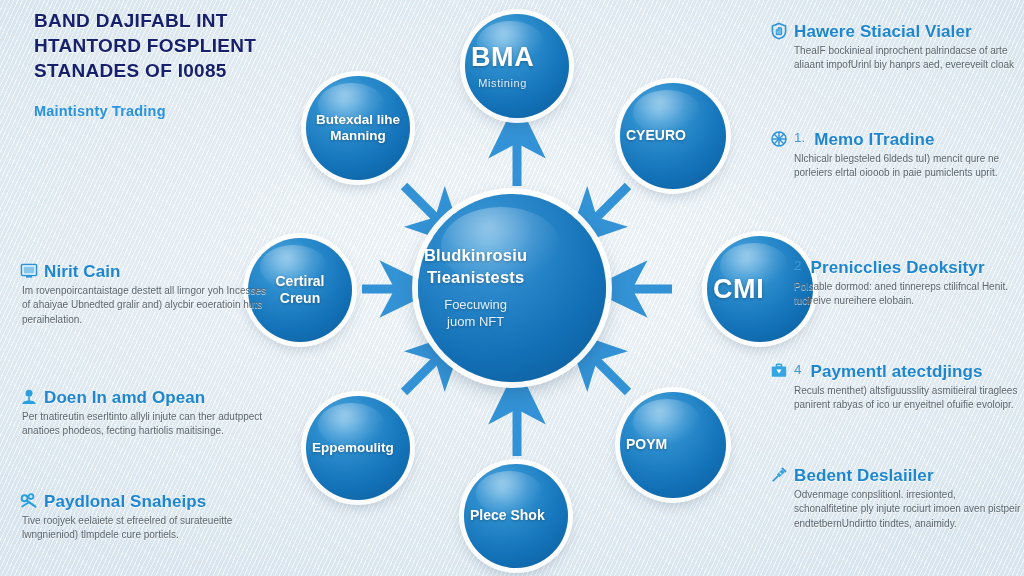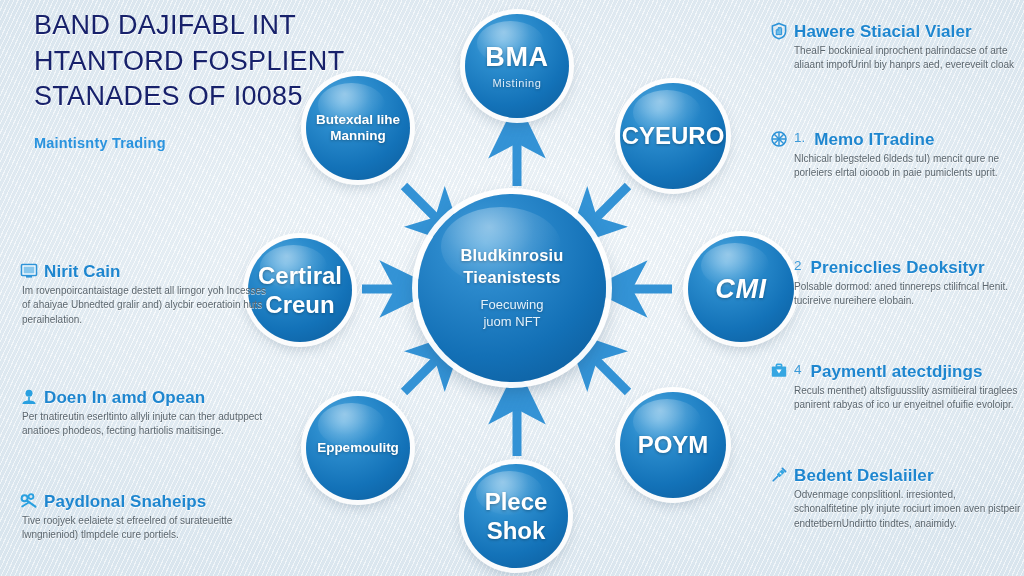--- a/index.html
+++ b/index.html
@@ -30,22 +30,22 @@
   }
 
   
   #header {
     position: absolute;
     left: 34px;
     top: 8px;
     width: 330px;
   }
   .title-line {
-    font-size: 27px;
-    font-weight: normal;
+    font-size: 19px;
+    font-weight: bold;
     letter-spacing: 0.3px;
     color: #17216b;
     line-height: 1.32;
     text-shadow: 0 1px 0 rgba(255,255,255,0.85);
   }
   #subtitle {
     margin-top: 20px;
     font-size: 14.5px;
     font-weight: bold;
     color: #2a93de;
@@ -117,21 +117,21 @@
   }
 
   .node {
     position: absolute;
     border-radius: 50%;
     box-shadow:
       0 0 0 5px rgba(255,255,255,0.92),
       0 5px 14px rgba(35,70,100,0.30);
     display: flex;
     align-items: center;
-    justify-content: center;
+    justify-content: flex-start;
     text-align: center;
     color: #ffffff;
   }
   .node .sheen {
     position: absolute;
     left: 12%;
     top: 7%;
     width: 64%;
     height: 42%;
     border-radius: 50%;
@@ -173,34 +173,34 @@
 
   .sat {
     background: radial-gradient(circle at 36% 25%, #57abe0 0%, #2b8ccd 28%, #1372b8 64%, #0c5b9a 100%);
   }
   .sat .node-label {
     font-weight: bold;
     line-height: 1.22;
     text-shadow: 0 1px 3px rgba(0,0,0,0.3);
   }
   .sat.big-text .node-label  { font-size: 27px; letter-spacing: 0.6px; }
-  .sat.med-text .node-label  { font-size: 24px; }
+  .sat.med-text .node-label  { font-size: 14px; }
   .sat.small-text .node-label{ font-size: 13.5px; }
   .sat .sub {
     display: block;
     font-size: 11px;
     font-weight: normal;
     margin-top: 3px;
     color: #dfeefb;
   }
 
   
   #node-top        { width: 104px; height: 104px; left: 465px; top: 14px; }
   #node-topright   { width: 106px; height: 106px; left: 620px; top: 83px; }
-  #node-right      { width: 106px; height: 106px; left: 688px; top: 236px; font-style: italic; }
+  #node-right      { width: 106px; height: 106px; left: 707px; top: 236px; }
   #node-bottomright{ width: 106px; height: 106px; left: 620px; top: 392px; }
   #node-bottom     { width: 104px; height: 104px; left: 464px; top: 464px; }
   #node-bottomleft { width: 104px; height: 104px; left: 306px; top: 396px; }
   #node-left       { width: 104px; height: 104px; left: 248px; top: 238px; }
   #node-topleft    { width: 104px; height: 104px; left: 306px; top: 76px; }
 </style>
 </head>
 <body>
 
 <div id="page">

